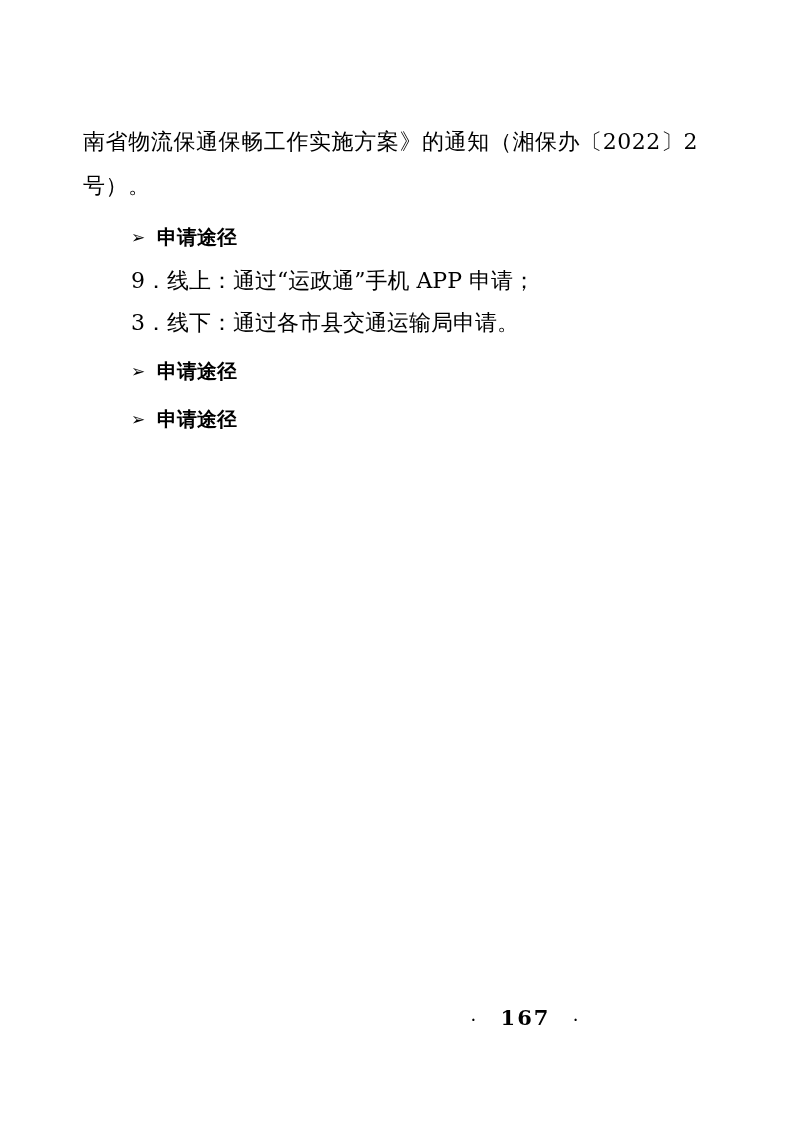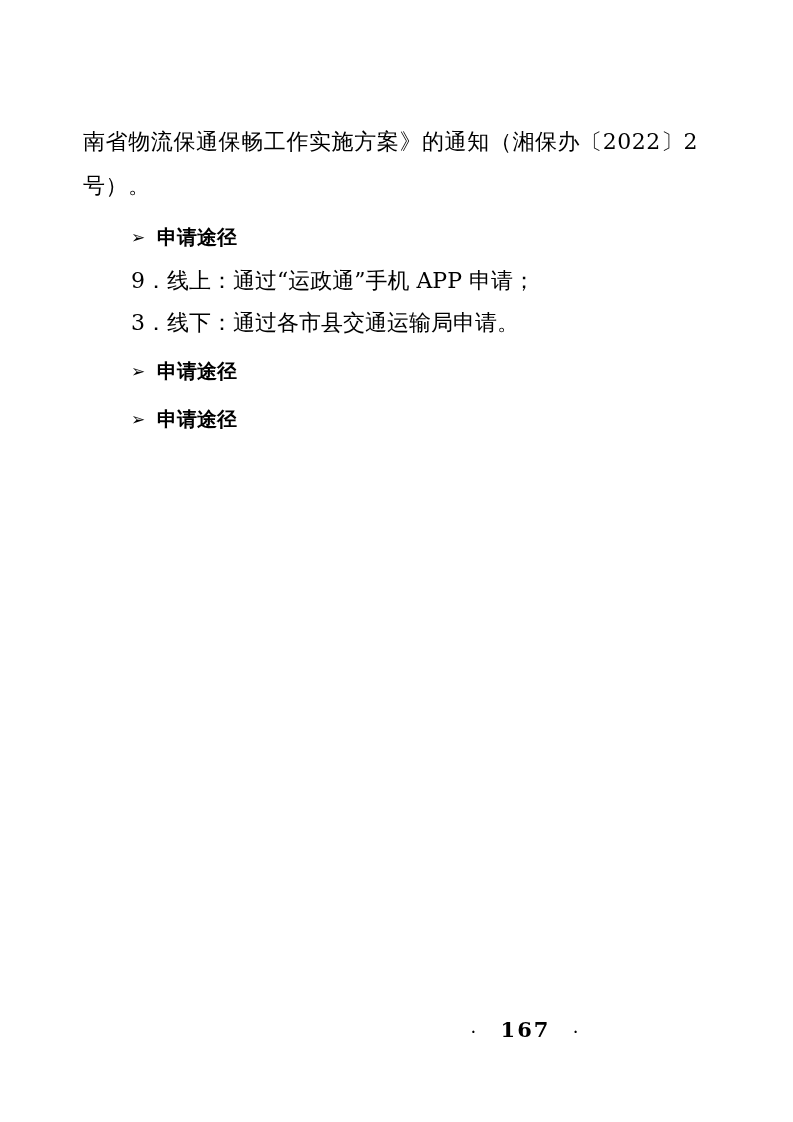--- a/index.html
+++ b/index.html
@@ -60,21 +60,21 @@
   .plain-line {
     margin: 0;
     padding-left: 48px;
     font-size: 22px;
     line-height: 42px;
   }
   .footer {
     position: absolute;
     left: 0;
     right: 0;
-    bottom: 80px;
+    bottom: 92px;
     text-align: center;
     font-size: 20px;
     letter-spacing: 2px;
     margin-left: 48px;
   }
   .footer .dot {
     display: inline-block;
     padding: 0 14px;
     font-size: 18px;
     vertical-align: middle;

